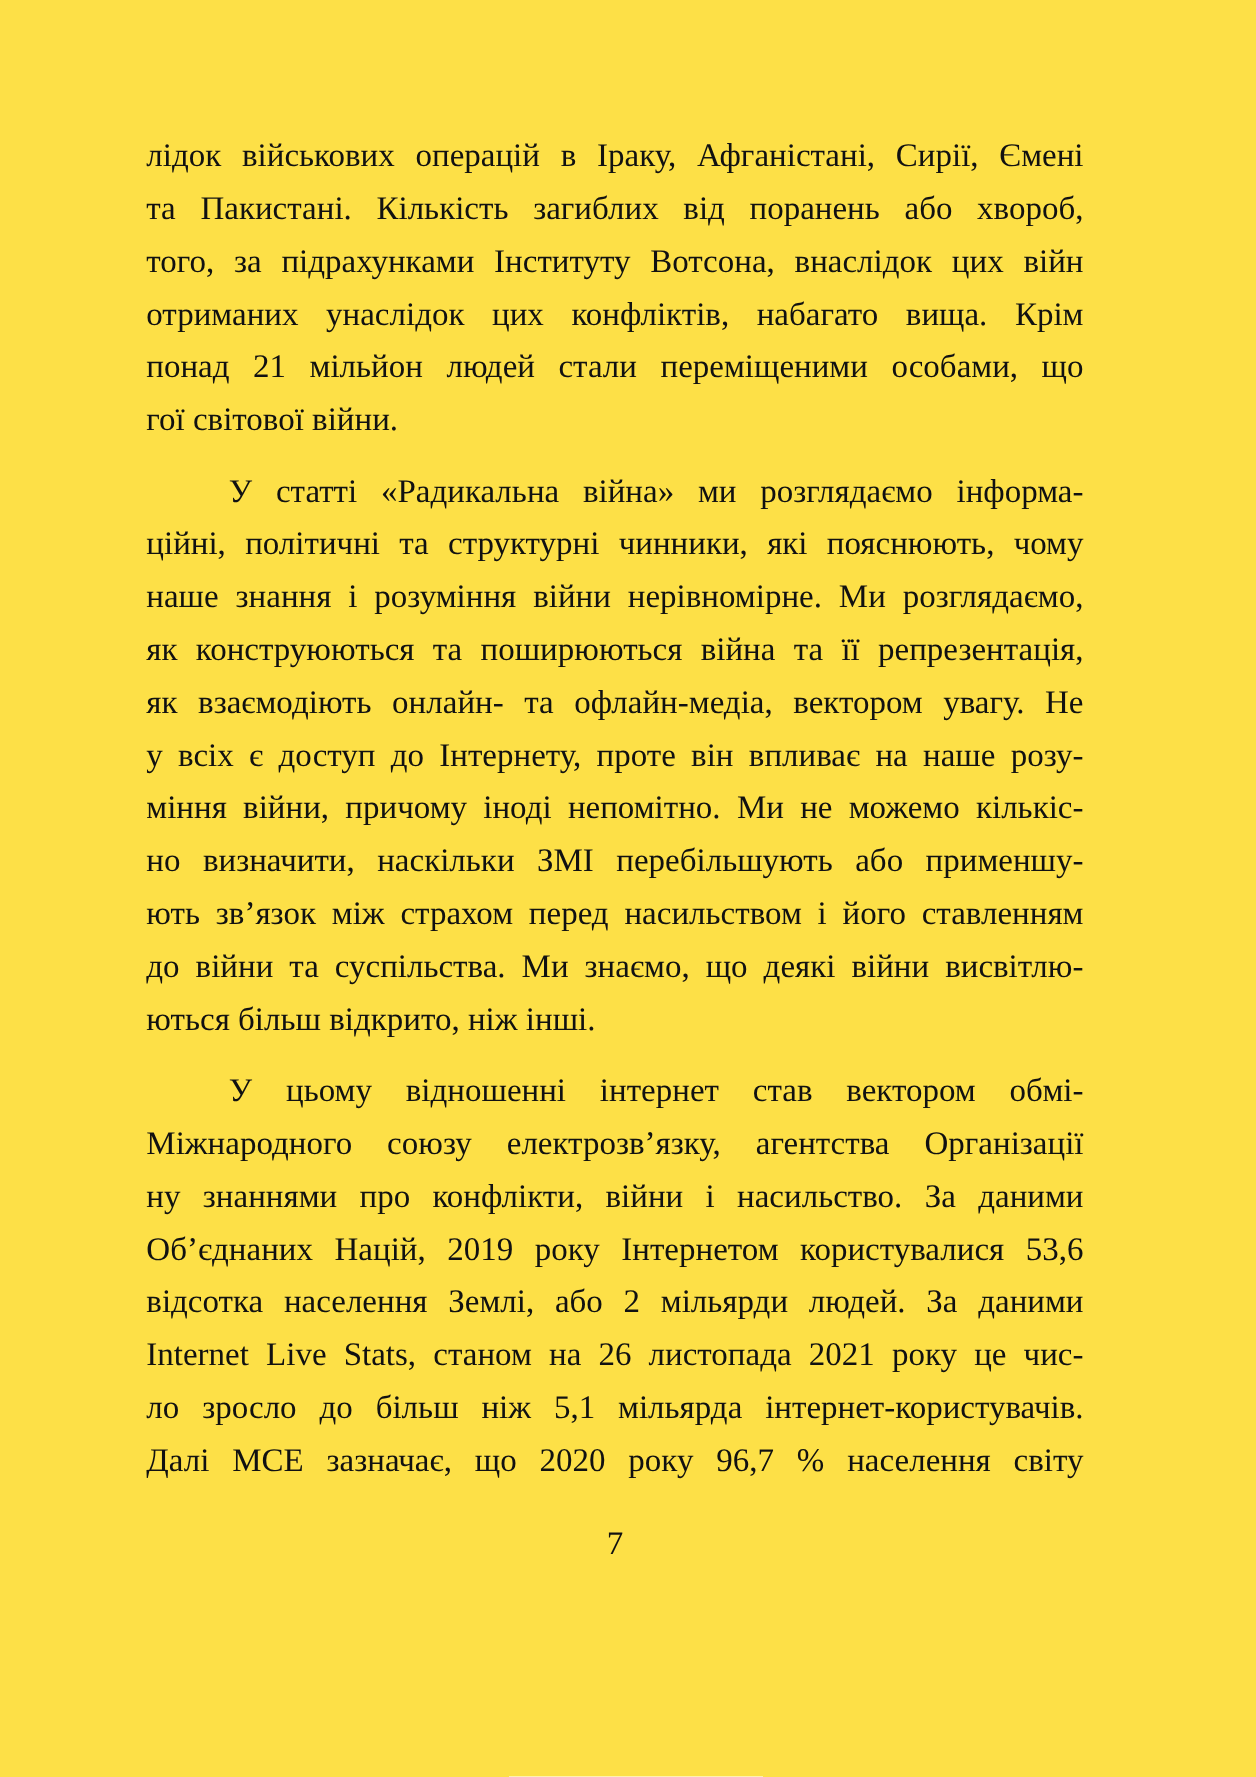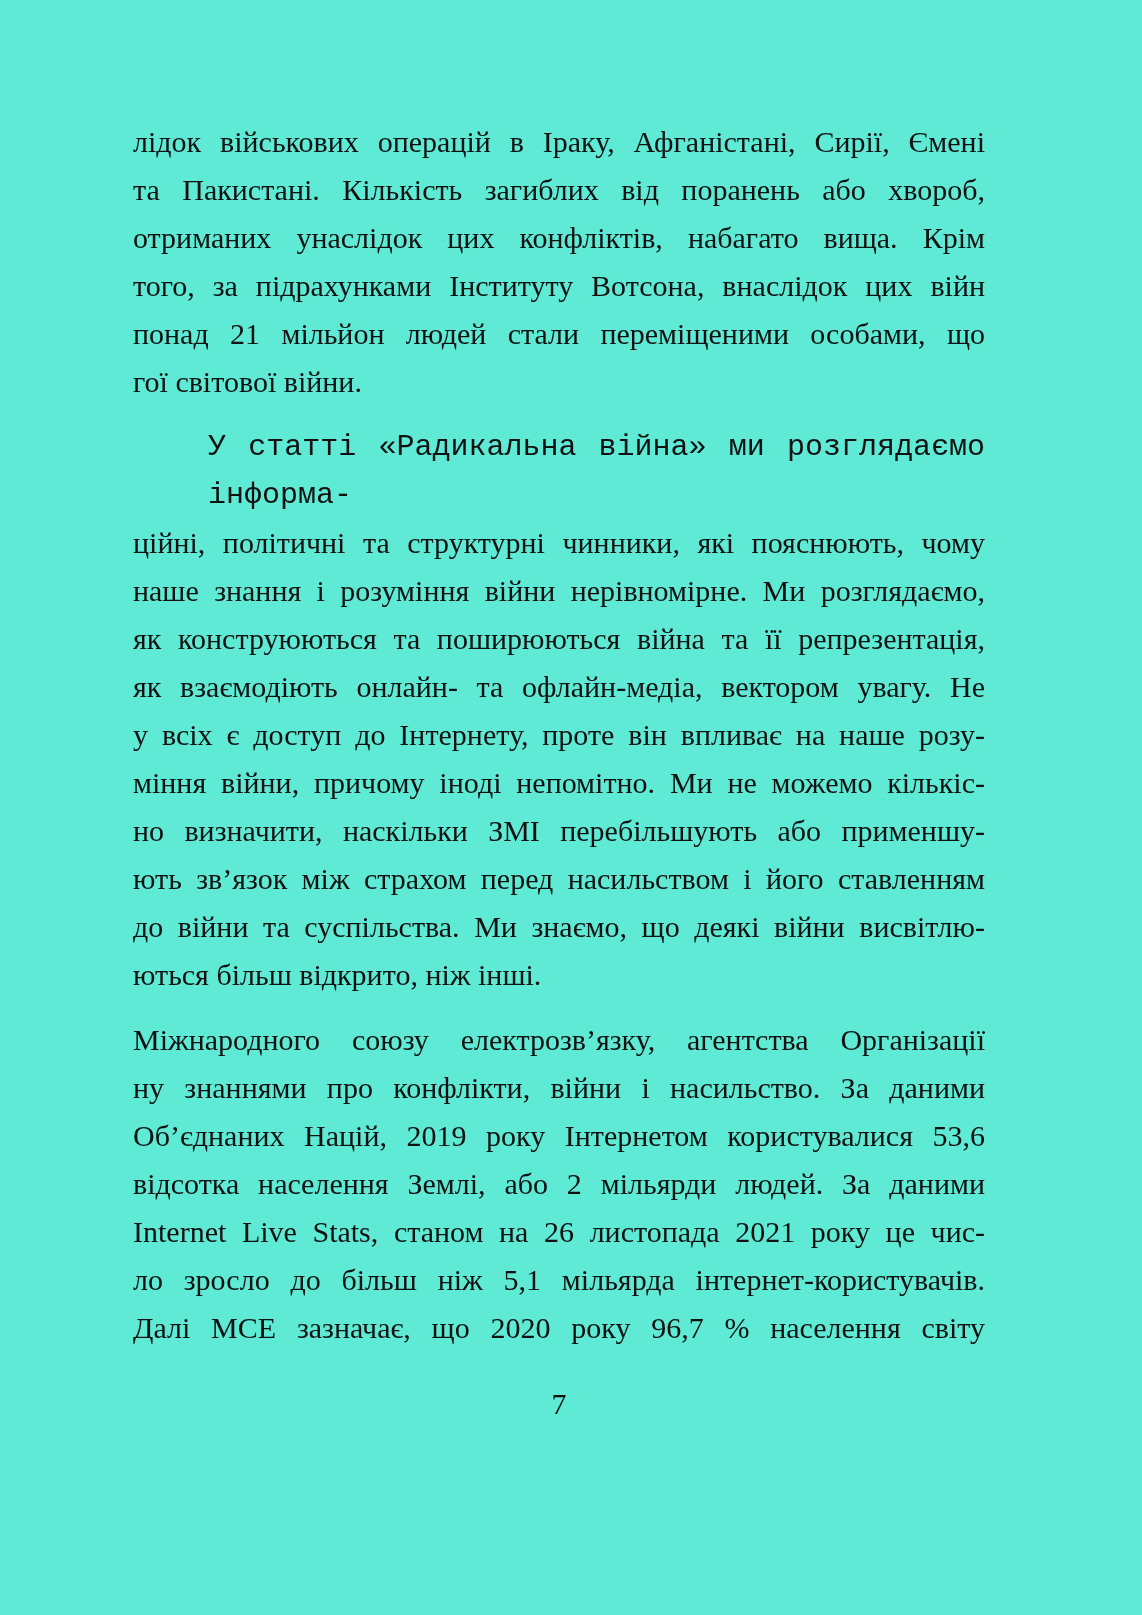--- a/index.html
+++ b/index.html
@@ -8,80 +8,80 @@
     background: #ffffff;
     width: 1142px;
     height: 1615px;
     overflow: hidden;
   }
   .page {
     position: relative;
     box-sizing: border-box;
     width: 1142px;
     height: 1615px;
-    background: #5eead4;
+    background: #fde047;
     color: #111111;
     font-family: "Liberation Serif", "DejaVu Serif", serif;
     font-size: 30px;
     line-height: 48px;
     padding: 118px 157px 0 133px;
   }
   .para {
     margin: 0 0 17px 0;
   }
   .line {
     text-align: justify;
     text-align-last: justify;
     white-space: normal;
   }
   .line.last {
     text-align-last: left;
   }
   .line.indent {
     padding-left: 75px;
-    font-family: Liberation Mono, monospace;
   }
   .page-number {
     margin-top: 28px;
     text-align: center;
     font-size: 30px;
     color: #111111;
   }
 </style>
 </head>
 <body>
 
 <div class="page">
 
   <div class="text-block">
 
     <div class="para">
       <div class="line">лідок військових операцій в Іраку, Афганістані, Сирії, Ємені</div>
       <div class="line">та Пакистані. Кількість загиблих від поранень або хвороб,</div>
+      <div class="line">того, за підрахунками Інституту Вотсона, внаслідок цих війн</div>
       <div class="line">отриманих унаслідок цих конфліктів, набагато вища. Крім</div>
-      <div class="line">того, за підрахунками Інституту Вотсона, внаслідок цих війн</div>
       <div class="line">понад 21 мільйон людей стали переміщеними особами, що</div>
       <div class="line last">гої світової війни.</div>
     </div>
 
     <div class="para">
       <div class="line indent">У статті «Радикальна війна» ми розглядаємо інформа-</div>
       <div class="line">ційні, політичні та структурні чинники, які пояснюють, чому</div>
       <div class="line">наше знання і розуміння війни нерівномірне. Ми розглядаємо,</div>
       <div class="line">як конструюються та поширюються війна та її репрезентація,</div>
       <div class="line">як взаємодіють онлайн- та офлайн-медіа, вектором увагу. Не</div>
       <div class="line">у всіх є доступ до Інтернету, проте він впливає на наше розу-</div>
       <div class="line">міння війни, причому іноді непомітно. Ми не можемо кількіс-</div>
       <div class="line">но визначити, наскільки ЗМІ перебільшують або применшу-</div>
       <div class="line">ють зв’язок між страхом перед насильством і його ставленням</div>
       <div class="line">до війни та суспільства. Ми знаємо, що деякі війни висвітлю-</div>
       <div class="line last">ються більш відкрито, ніж інші.</div>
     </div>
 
     <div class="para">
+      <div class="line indent">У цьому відношенні інтернет став вектором обмі-</div>
       <div class="line">Міжнародного союзу електрозв’язку, агентства Організації</div>
       <div class="line">ну знаннями про конфлікти, війни і насильство. За даними</div>
       <div class="line">Об’єднаних Націй, 2019 року Інтернетом користувалися 53,6</div>
       <div class="line">відсотка населення Землі, або 2 мільярди людей. За даними</div>
       <div class="line">Internet Live Stats, станом на 26 листопада 2021 року це чис-</div>
       <div class="line">ло зросло до більш ніж 5,1 мільярда інтернет-користувачів.</div>
       <div class="line">Далі МСЕ зазначає, що 2020 року 96,7 % населення світу</div>
     </div>
 
   </div>

